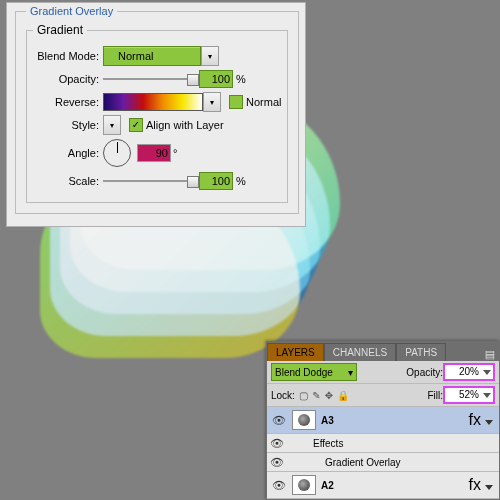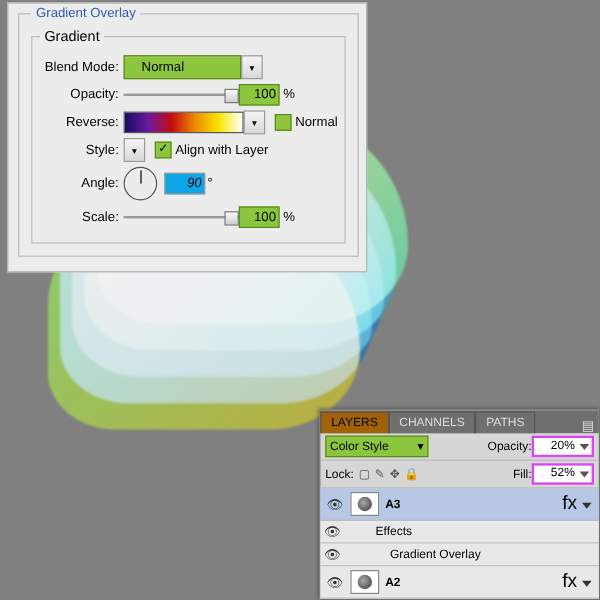--- a/index.html
+++ b/index.html
@@ -357,21 +357,21 @@
         <span class="drop-btn">▾</span>
         <span style="width:8px"></span>
         <span class="chk">✓</span>
         <span>Align with Layer</span>
       </div>
 
       <div class="row" style="height:30px">
         <span class="lbl">Angle:</span>
         <span class="angle-dial"></span>
         <span style="width:6px"></span>
-        <input class="numbox" style="background: #0ea5e9; border-color: rgb(153, 153, 153); font-style: italic;" value="90">
+        <input class="numbox" style="background: #be185d; border-color: rgb(153, 153, 153);" value="90">
         <span style="margin-left:2px">°</span>
       </div>
 
       <div class="row">
         <span class="lbl">Scale:</span>
         <span class="slider">
           <span class="track"></span>
           <span class="thumb" style="left:84px"></span>
         </span>
         <input class="numbox" value="100" style="">
@@ -385,21 +385,21 @@
 <div class="layers">
   <div class="tabs">
     <span class="tab active">LAYERS</span>
     <span class="tab">CHANNELS</span>
     <span class="tab">PATHS</span>
     <span class="tabmenu">▤</span>
   </div>
 
   <div class="lrow">
     <span class="mini-sel">
-      <span>Color Style</span>
+      <span>Blend Dodge</span>
         <span>▾</span>
     </span>
     <span style="flex:1"></span>
     <span>Opacity:</span>
     <span class="opbox">20%</span>
   </div>
 
   <div class="lrow">
     <span>Lock:</span>
     <span class="lockicons">

